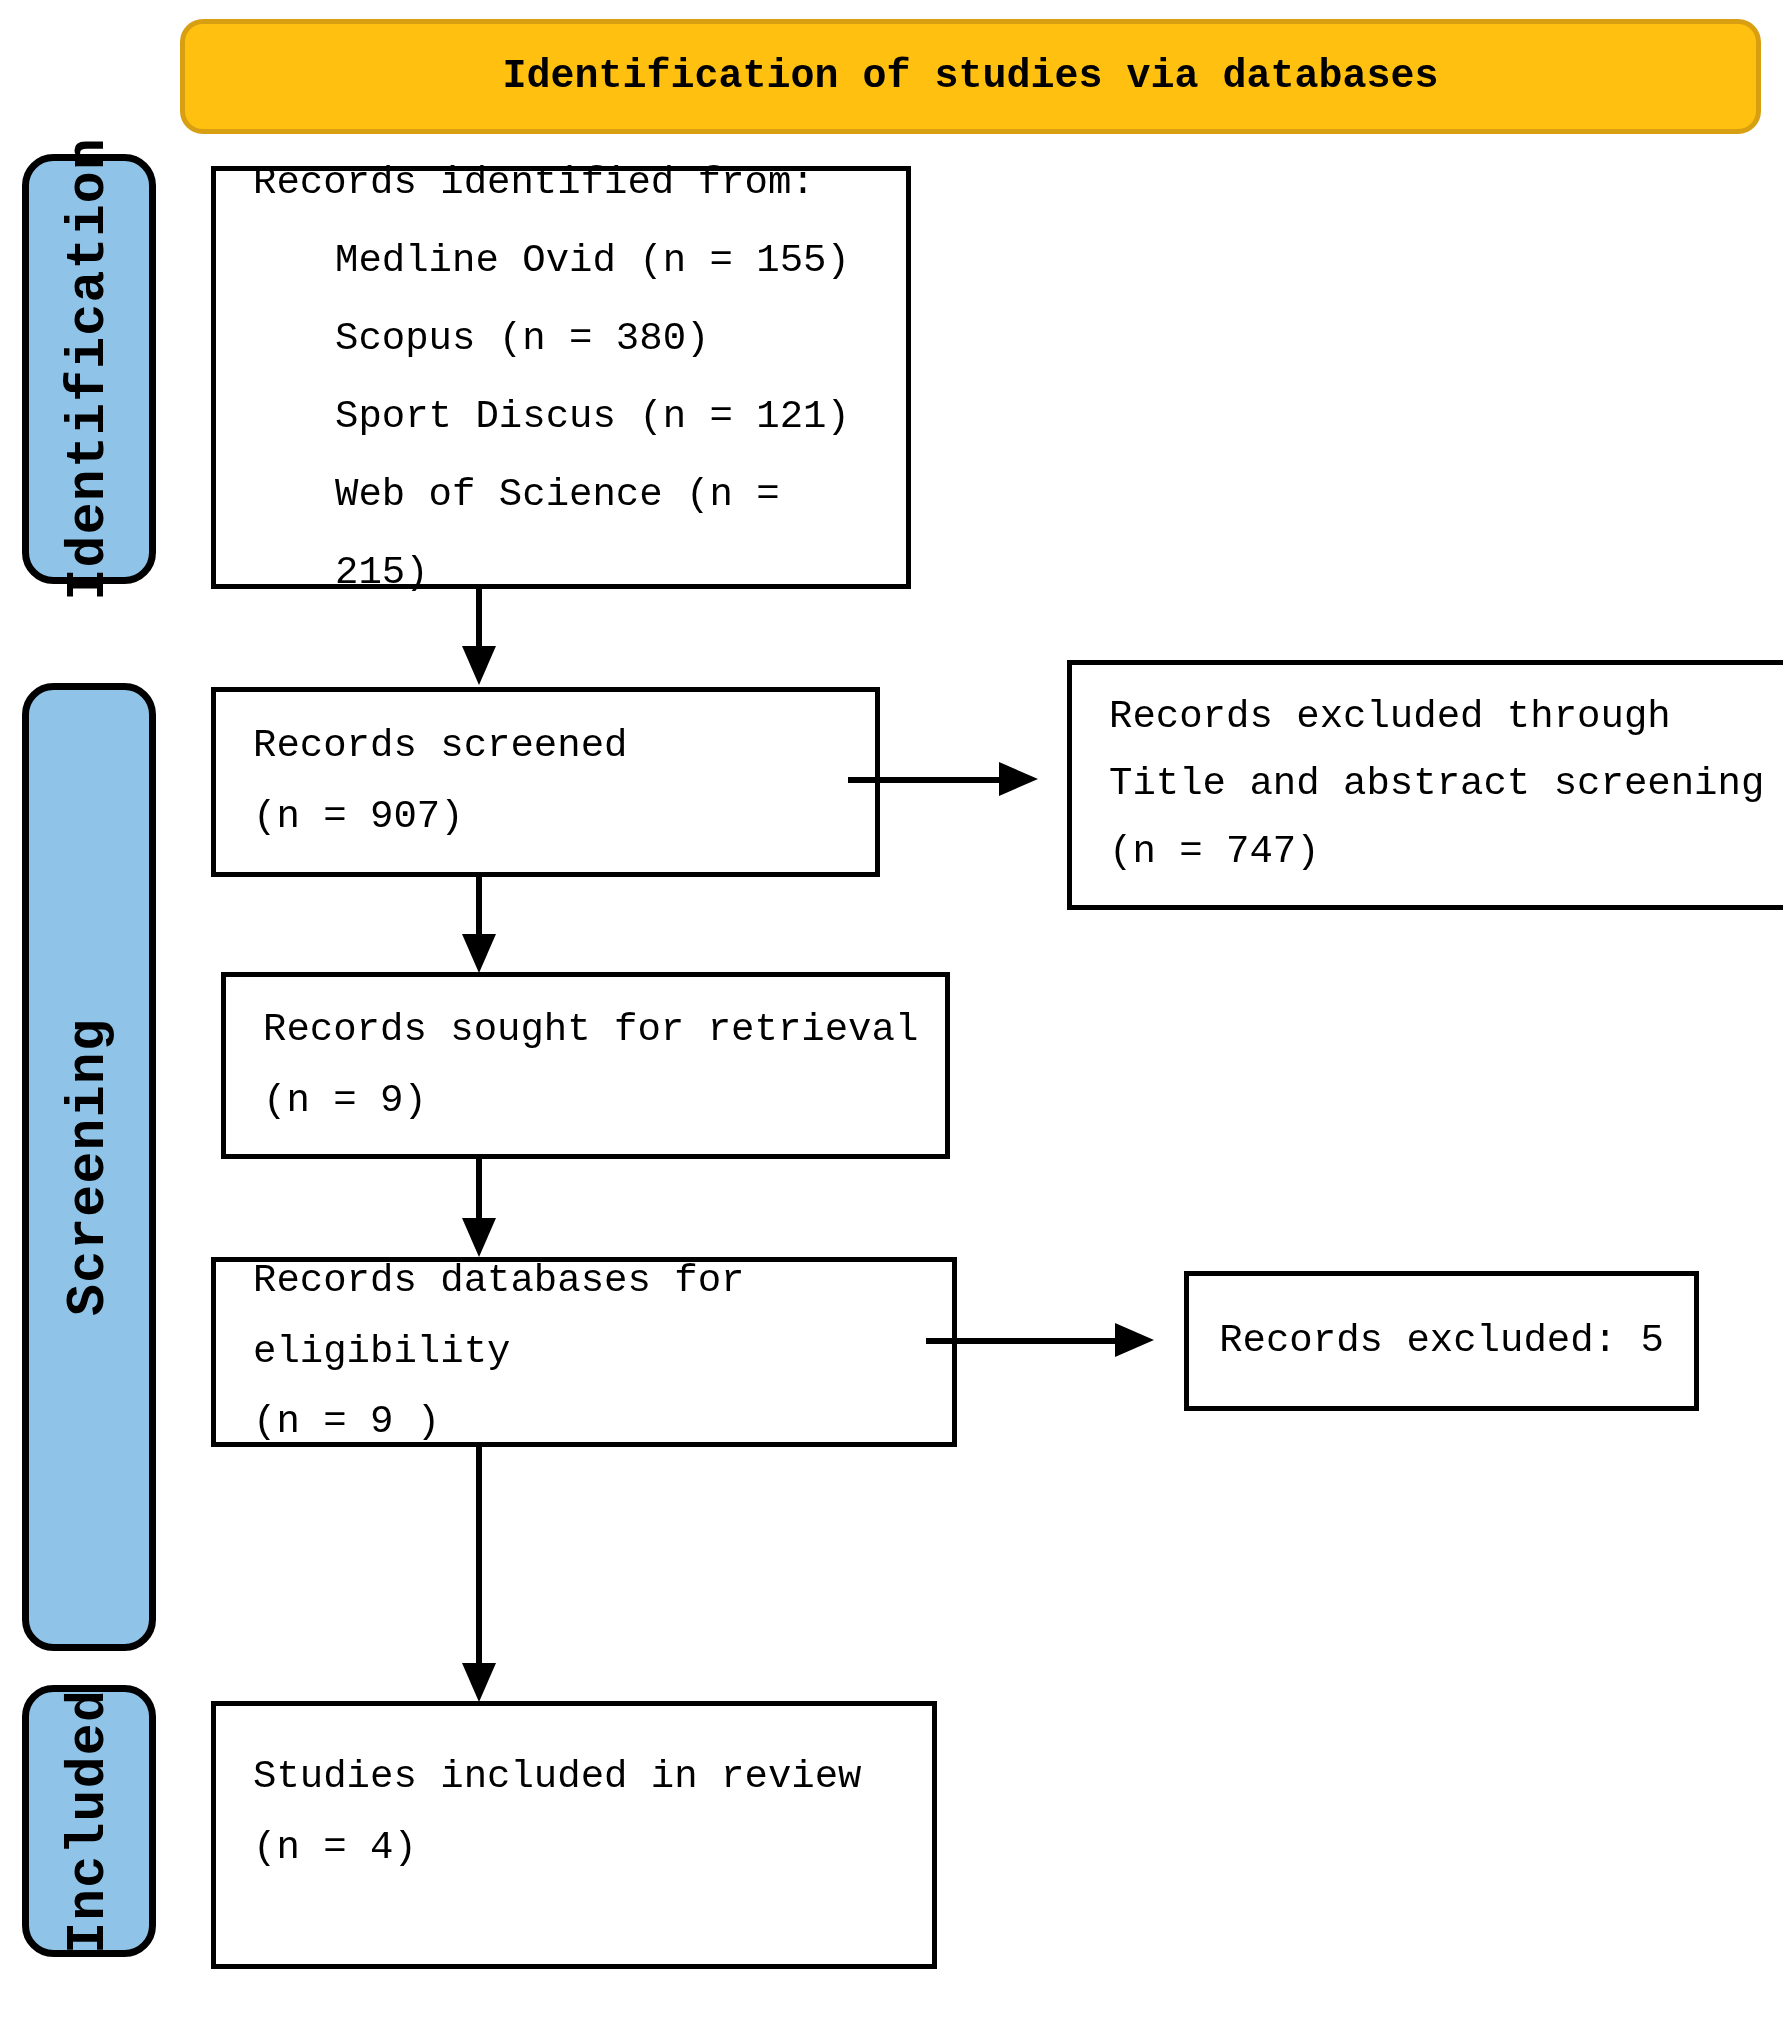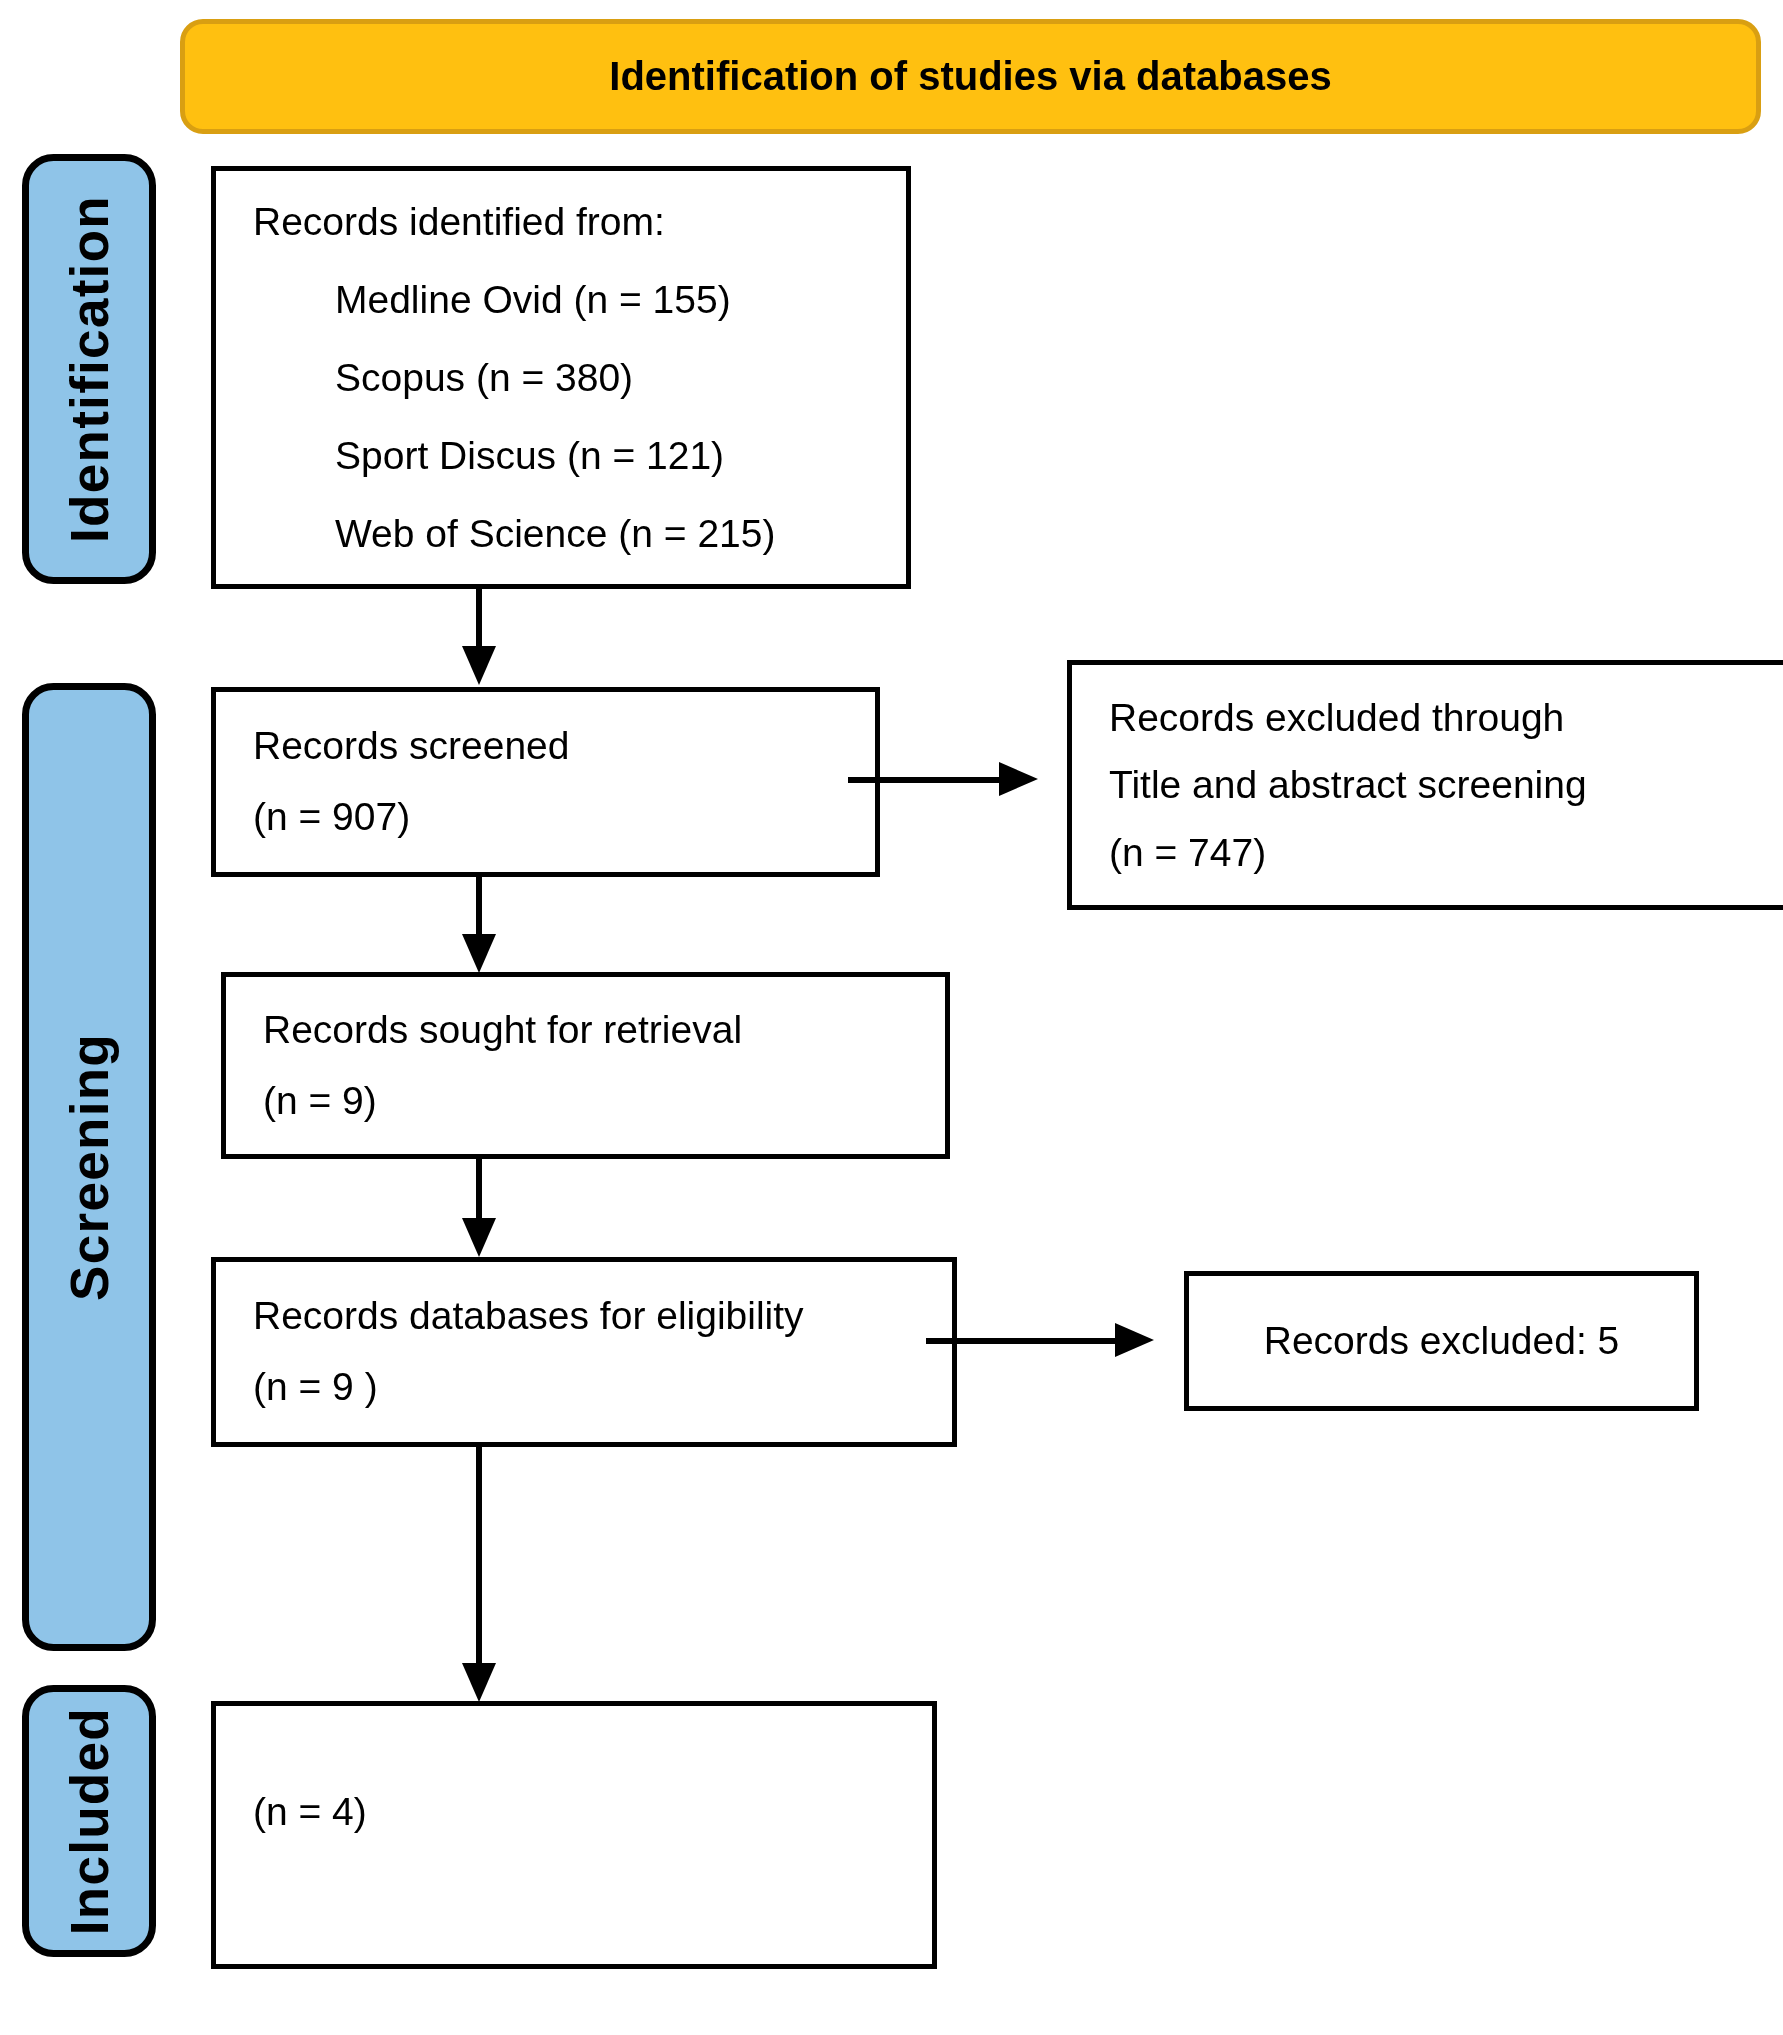--- a/index.html
+++ b/index.html
@@ -1,20 +1,20 @@
 <!DOCTYPE html>
 <html style="font-size:10px"><head>
 <meta charset="utf-8">
 <style>
   html,body{margin:0;padding:0;background:#ffffff;}
   .canvas{
     position:relative;
     width:1783px;height:2035px;
     background:#ffffff;
-    font-family:Liberation Sans, sans-serif;
+    font-family:Liberation Mono, monospace;
     color:#000;
     overflow:hidden;
   }
   
   .header{
     position:absolute;left:180px;top:19px;width:1581px;height:115px;
     box-sizing:border-box;
     background:#FFC010;
     border:5px solid #D99F12;
     border-radius:23px;
@@ -138,20 +138,21 @@
   <div class="wbox" id="box-assessed">
     <div class="line">Records databases for eligibility</div>
     <div class="line">(n = 9 )</div>
   </div>
 
   <div class="wbox" id="box-excluded-el">
     <div class="line">Records excluded: 5</div>
   </div>
 
   <div class="wbox" id="box-included">
+    <div class="line">Studies included in review</div>
     <div class="line">(n = 4)</div>
   </div>
 
   <div class="vshaft" id="arrow1-shaft"></div>
   <div class="vhead" id="arrow1-head"></div>
 
   <div class="vshaft" id="arrow2-shaft"></div>
   <div class="vhead" id="arrow2-head"></div>
 
   <div class="vshaft" id="arrow3-shaft"></div>

